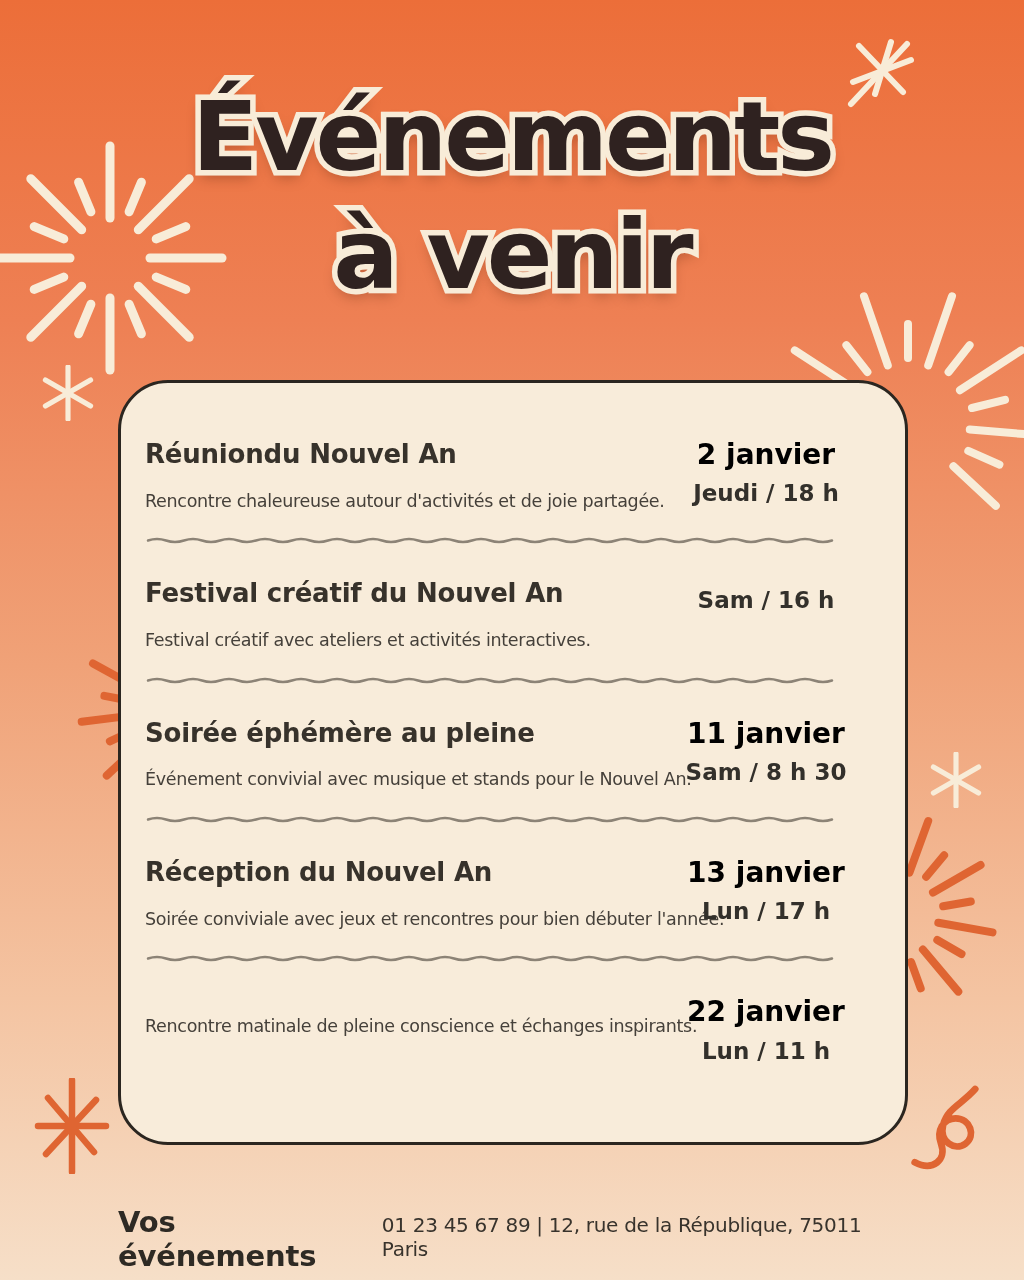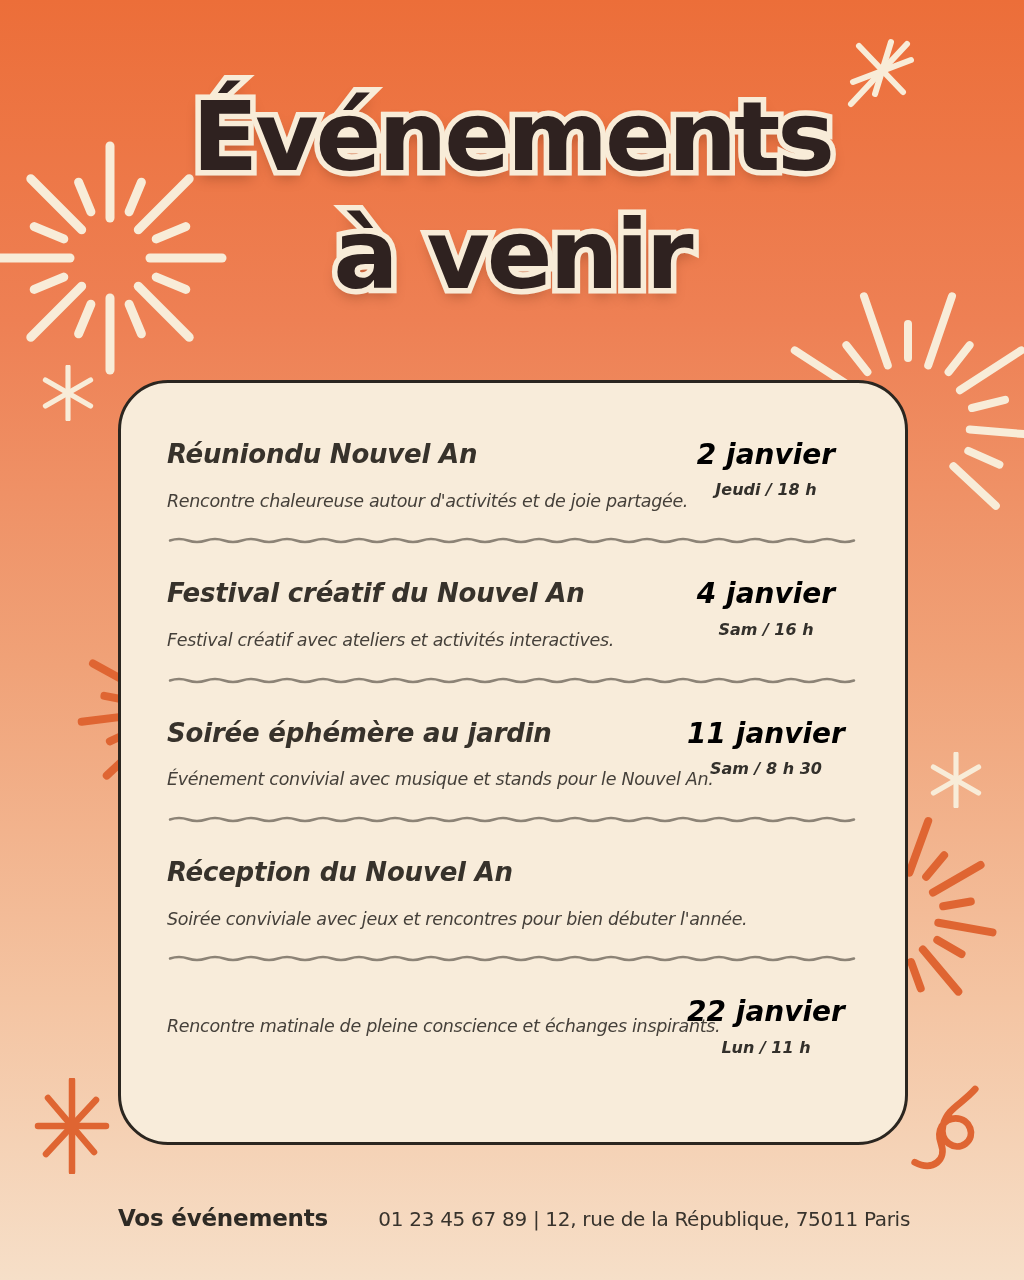--- a/index.html
+++ b/index.html
@@ -27,38 +27,38 @@
     position:absolute; left:0; top:0; width:100%;
     -webkit-text-stroke:11px #F8ECD8;
     text-shadow:0 7px 14px rgba(84,32,10,0.38);
     z-index:-1;
   }
 
   
   .card {
     position:absolute; left:118px; top:380px; width:790px; height:765px; box-sizing:border-box;
     background:#F8ECDA; border:3.5px solid #2B2620; border-radius:50px;
-    padding:56px 44px 0 46px; z-index:2;font-style:italic;
+    padding:56px 44px 0 24px; z-index:2;
   }
   .event { display:flex; justify-content:space-between; align-items:flex-start; }
   .event-left { flex:1 1 auto; min-width:0; }
   .event-title { margin:0; font-size:26px; font-weight:bold; color:#37322B; line-height:1.22; letter-spacing:-0.2px; }
   .event-desc  { margin:19px 0 0 0; font-size:17.5px; color:#45403A; line-height:1.35; letter-spacing:-0.3px; white-space:nowrap; }
   .event-right { flex:0 0 190px; text-align:center; }
   .event-date  { margin:0; font-size:28px; font-weight:bold; color:#000000; line-height:1.15; }
-  .event-daytime { margin:9px 0 0 0; font-size:16px; font-weight:bold; color:#33302B; line-height:1.2; }
+  .event-daytime { margin:9px 0 0 0; font-size:23px; font-weight:bold; color:#33302B; line-height:1.2; }
   .divider-wrap { margin:24px 0 34px 0; height:7px; }
   .divider-wrap svg { display:block; }
 
   
   .footer {
     position:absolute; left:118px; right:114px; top:1205px; z-index:3;
     display:flex; justify-content:space-between; align-items:baseline;
   }
-  .footer-brand { font-size:23px; font-weight:bold; color:#2E2A24; letter-spacing:-0.2px; }
+  .footer-brand { font-size:29px; font-weight:bold; color:#2E2A24; letter-spacing:-0.2px; }
   .footer-contact { font-size:20px; color:#38332C; letter-spacing:-0.3px; }
 </style>
 </head>
 <body>
 
 <div class="poster">
 
   <div class="deco" style="left:-15px; top:133px;">
     <svg width="250" height="250" viewBox="0 0 250 250" fill="none" stroke-linecap="round" stroke-width="9" class="stroke-cream">
       <line x1="125" y1="85" x2="125" y2="13"></line>
@@ -187,52 +187,55 @@
         <path stroke="#8C8376" stroke-width="2.4" stroke-linecap="round" d="M3 3.5 q9 -3 18 0 t18 0 t18 0 t18 0 t18 0 t18 0 t18 0 t18 0 t18 0 t18 0 t18 0 t18 0 t18 0 t18 0 t18 0 t18 0 t18 0 t18 0 t18 0 t18 0 t18 0 t18 0 t18 0 t18 0 t18 0 t18 0 t18 0 t18 0 t18 0 t18 0 t18 0 t18 0 t18 0 t18 0 t18 0 t18 0 t18 0 t18 0"></path>
       </svg>
     </div>
 
     <div class="event">
       <div class="event-left">
         <h2 class="event-title">Festival créatif du Nouvel An</h2>
         <p class="event-desc">Festival créatif avec ateliers et activités interactives.</p>
       </div>
       <div class="event-right">
-        <p class="event-date">4 janvier</p>
         <p class="event-daytime">Sam / 16 h</p>
       </div>
     </div>
 
     <div class="divider-wrap">
       <svg width="708" height="7" viewBox="0 0 708 7" fill="none">
         <path stroke="#8C8376" stroke-width="2.4" stroke-linecap="round" d="M3 3.5 q9 -3 18 0 t18 0 t18 0 t18 0 t18 0 t18 0 t18 0 t18 0 t18 0 t18 0 t18 0 t18 0 t18 0 t18 0 t18 0 t18 0 t18 0 t18 0 t18 0 t18 0 t18 0 t18 0 t18 0 t18 0 t18 0 t18 0 t18 0 t18 0 t18 0 t18 0 t18 0 t18 0 t18 0 t18 0 t18 0 t18 0 t18 0 t18 0"></path>
       </svg>
     </div>
 
     <div class="event">
       <div class="event-left">
-        <h2 class="event-title">Soirée éphémère au jardin</h2>
+        <h2 class="event-title">Soirée éphémère au pleine</h2>
         <p class="event-desc">Événement convivial avec musique et stands pour le Nouvel An.</p>
       </div>
       <div class="event-right">
         <p class="event-date">11 janvier</p>
         <p class="event-daytime">Sam / 8 h 30</p>
       </div>
     </div>
 
     <div class="divider-wrap">
       <svg width="708" height="7" viewBox="0 0 708 7" fill="none">
         <path stroke="#8C8376" stroke-width="2.4" stroke-linecap="round" d="M3 3.5 q9 -3 18 0 t18 0 t18 0 t18 0 t18 0 t18 0 t18 0 t18 0 t18 0 t18 0 t18 0 t18 0 t18 0 t18 0 t18 0 t18 0 t18 0 t18 0 t18 0 t18 0 t18 0 t18 0 t18 0 t18 0 t18 0 t18 0 t18 0 t18 0 t18 0 t18 0 t18 0 t18 0 t18 0 t18 0 t18 0 t18 0 t18 0 t18 0"></path>
       </svg>
     </div>
 
     <div class="event">
       <div class="event-left">
         <h2 class="event-title">Réception du Nouvel An</h2>
         <p class="event-desc">Soirée conviviale avec jeux et rencontres pour bien débuter l'année.</p>
+      </div>
+      <div class="event-right">
+        <p class="event-date">13 janvier</p>
+        <p class="event-daytime">Lun / 17 h</p>
       </div>
     </div>
 
     <div class="divider-wrap">
       <svg width="708" height="7" viewBox="0 0 708 7" fill="none">
         <path stroke="#8C8376" stroke-width="2.4" stroke-linecap="round" d="M3 3.5 q9 -3 18 0 t18 0 t18 0 t18 0 t18 0 t18 0 t18 0 t18 0 t18 0 t18 0 t18 0 t18 0 t18 0 t18 0 t18 0 t18 0 t18 0 t18 0 t18 0 t18 0 t18 0 t18 0 t18 0 t18 0 t18 0 t18 0 t18 0 t18 0 t18 0 t18 0 t18 0 t18 0 t18 0 t18 0 t18 0 t18 0 t18 0 t18 0"></path>
       </svg>
     </div>
 
     <div class="event">

